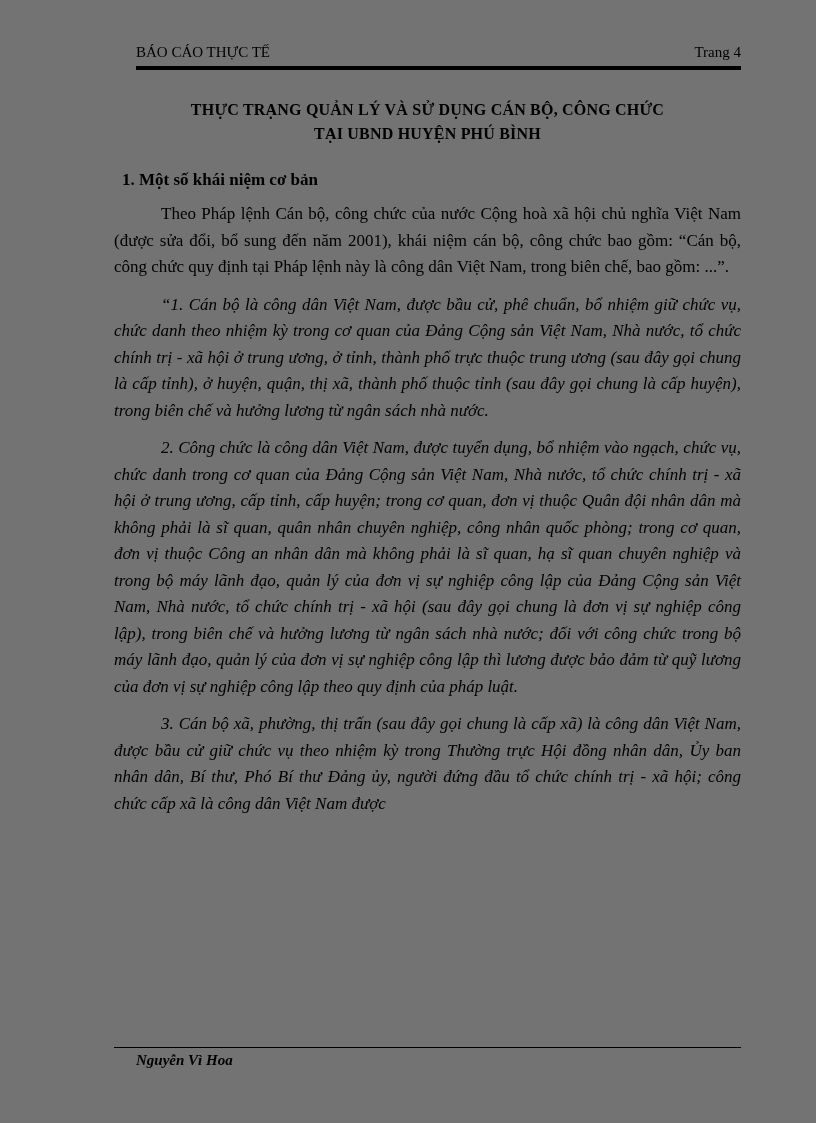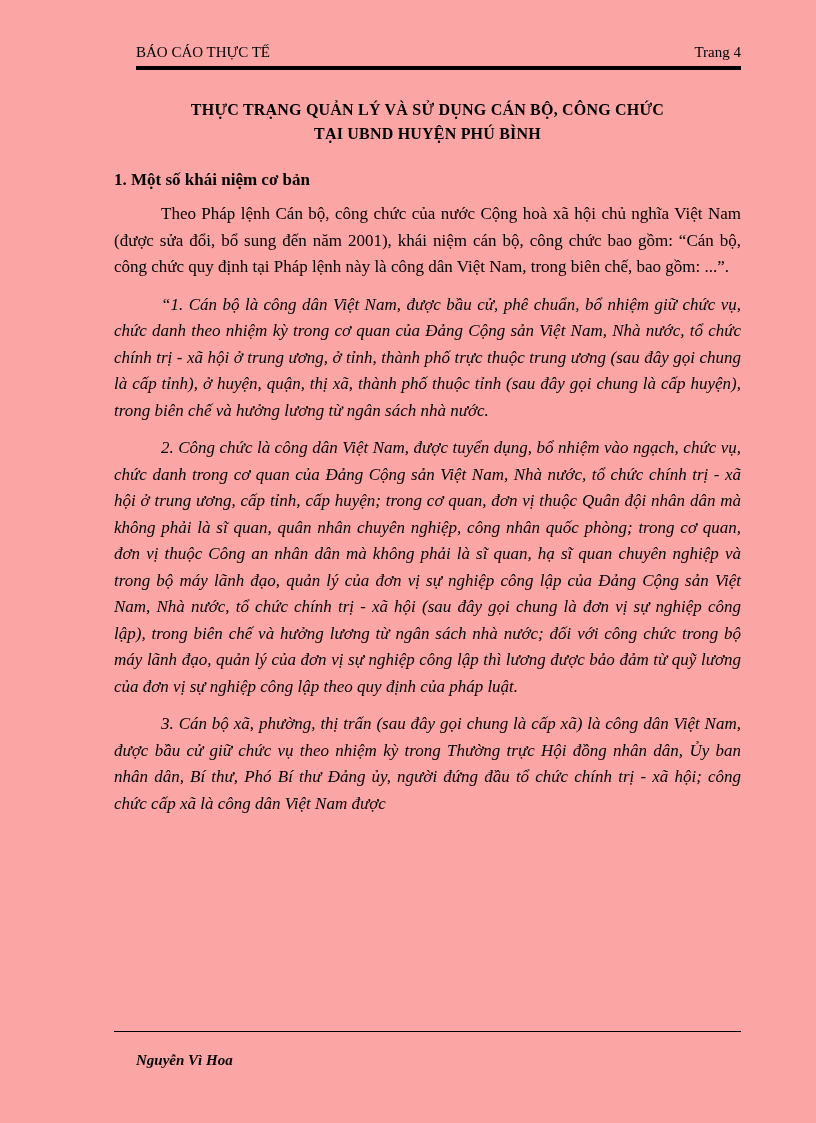--- a/index.html
+++ b/index.html
@@ -7,21 +7,21 @@
     padding: 0;
     background: #ffffff;
   }
   .page {
     position: relative;
     width: 816px;
     height: 1123px;
     box-sizing: border-box;
     margin: 0 auto;
     padding: 44px 75px 0 114px;
-    background: #fca5a5;
+    background: #737373;
     color: #000000;
     font-family: "Liberation Serif", "DejaVu Serif", serif;
     display: flex;
     flex-direction: column;
     overflow: hidden;
   }
   .page-header {
     margin-left: 22px;
     display: flex;
     justify-content: space-between;
@@ -33,39 +33,39 @@
   .doc-title {
     margin: 28px 0 0 0;
     text-align: center;
     font-weight: bold;
     font-size: 16px;
     line-height: 1.5;
     letter-spacing: 0.2px;
   }
   .doc-title span { display: block; }
   .section-heading {
-    margin: 24px 0 0 0;
+    margin: 24px 0 0 8px;
     font-weight: bold;
     font-size: 17px;
   }
   p.body-par {
     margin: 11px 0 0 0;
     font-size: 17px;
     line-height: 26.5px;
     text-align: justify;
     text-indent: 47px;
   }
   p.body-par.italic {
     font-style: italic;
   }
   .page-footer {
     margin-top: auto;
     margin-bottom: 54px;
     border-top: 1px solid #000000;
-    padding-top: 20px;
+    padding-top: 4px;
     display: flex;
     justify-content: space-between;
     font-size: 15px;
     gap: 32px;
   }
   .footer-author {
     margin-left: 22px;
     font-style: italic;
     font-weight: bold;
   }

